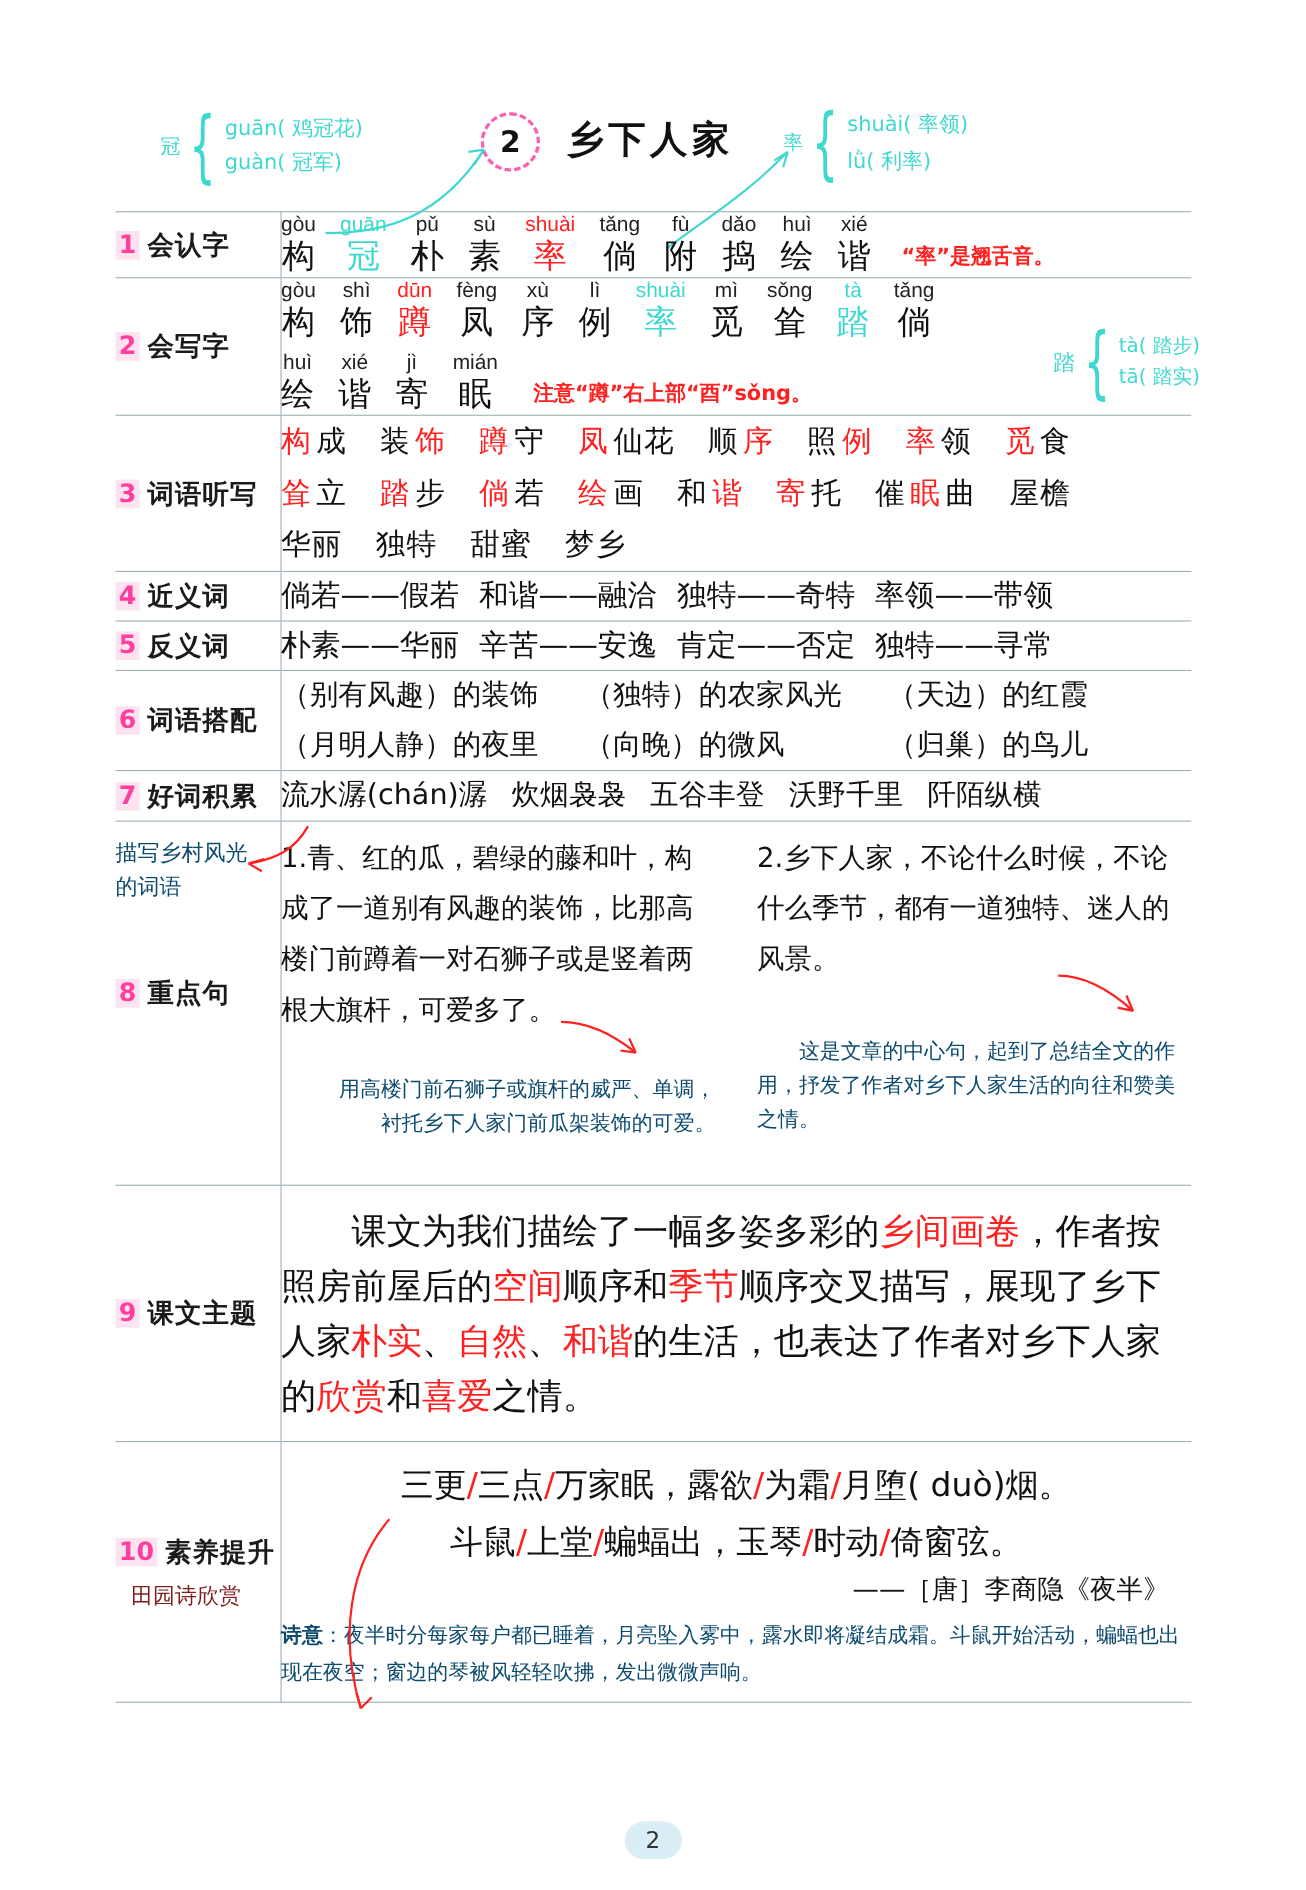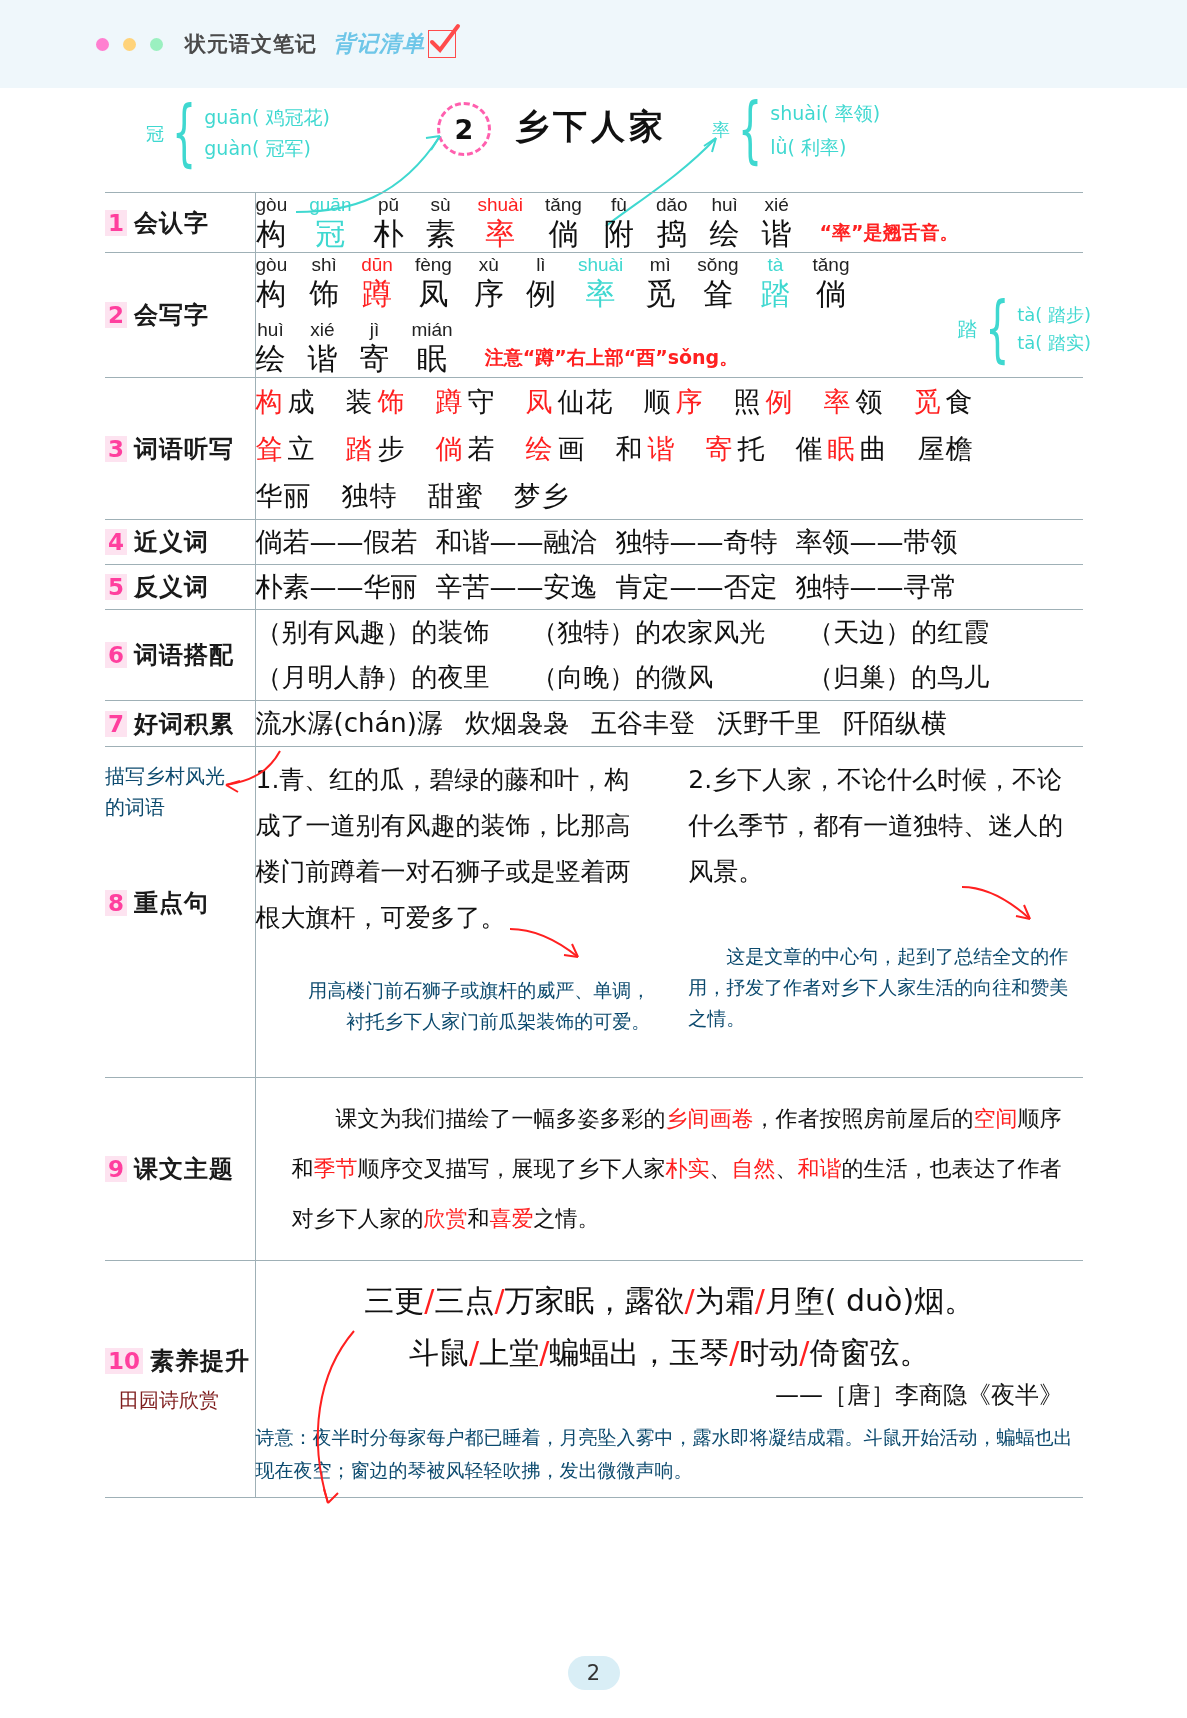--- a/index.html
+++ b/index.html
@@ -93,54 +93,40 @@
   .gap{display:inline-block;width:22px;}
 
   .pairline{font-size:27px;line-height:44px;color:#111;}
   .pairline .pg{display:inline-block;width:18px;}
 
   .matchline{font-size:26px;line-height:45px;color:#111;}
 
   .sent-col{font-size:25px;line-height:46px;color:#111;}
   .ann-red{color:#0c4a6e;font-size:19px;line-height:31px;}
 
-  .theme{font-size:22px;line-height:50px;color:#111;margin-left:36px;}
+  .theme{font-size:32px;line-height:50px;color:#111;}
   .poem{font-size:30px;line-height:52px;color:#111;text-align:center;}
   .slash{color:#ff2020;}
   .attrib{text-align:right;font-size:24px;padding-right:20px;}
 
   .pagenum{
     position:absolute;left:50%;transform:translateX(-50%);bottom:28px;
     width:52px;height:34px;border-radius:17px;background:#d9eef6;
     display:flex;align-items:center;justify-content:center;
     font-size:21px;color:#333;font-family:"DejaVu Sans",sans-serif;
   }
   .arrow{position:absolute;pointer-events:none;}
   .two-col{display:flex;}
   .two-col>div{flex:1;}
 </style>
 </head>
 <body>
 
 <div class="page">
 
-  <div class="header">
-    <div class="header-inner">
-      <span class="dot pink"></span>
-      <span class="dot yellow"></span>
-      <span class="dot green"></span>
-      <span class="hdr-title">状元语文笔记</span>
-      <span class="hdr-sub">背记清单</span>
-      <span class="hdr-check">
-        <svg width="36" height="36" viewBox="0 0 36 36">
-            <path d="M6 20 L14 28 L32 4" stroke="#ff4b4b" stroke-width="4" fill="none" stroke-linecap="round"></path>
-          </svg>
-      </span>
-    </div>
-  </div>
 
   <div class="titlearea">
     <div class="note-guan ann-cy">
       <span style="display:inline-block;vertical-align:middle;">
         <span class="hz">冠</span>
       </span>
       <span class="brace">{</span>
       <span style="display:inline-block;vertical-align:middle;">
         <div>guān( 鸡冠花)</div>
         <div>guàn( 冠军)</div>
@@ -460,21 +446,21 @@
           </div>
           <span class="sublbl">田园诗欣赏</span>
         </td>
         <td class="cell" style="padding-top:14px;padding-bottom:10px;position:relative;">
           <div id="poem">
               <div class="poem"><span>三更</span><span class="slash">/</span><span>三点</span><span class="slash">/</span><span>万家眠，露欲</span><span class="slash">/</span><span>为霜</span><span class="slash">/</span><span>月堕( duò)烟。</span></div>
               <div class="poem"><span>斗鼠</span><span class="slash">/</span><span>上堂</span><span class="slash">/</span><span>蝙蝠出，玉琴</span><span class="slash">/</span><span>时动</span><span class="slash">/</span><span>倚窗弦。</span></div>
             </div>
           <div class="attrib">——［唐］李商隐《夜半》</div>
           <div class="ann-red" style="margin-top:10px;line-height:33px;">
-            <span style="font-weight:normal;margin-top:23px;">诗意</span><span>：夜半时分每家每户都已睡着，月亮坠入雾中，露水即将凝结成霜。斗鼠开始活动，蝙蝠也出现在夜空；窗边的琴被风轻轻吹拂，发出微微声响。</span>
+            <span style="font-weight:bold;margin-top:23px;">诗意</span><span>：夜半时分每家每户都已睡着，月亮坠入雾中，露水即将凝结成霜。斗鼠开始活动，蝙蝠也出现在夜空；窗边的琴被风轻轻吹拂，发出微微声响。</span>
           </div>
           <svg class="arrow" style="left:46px;top:66px;" width="90" height="190">
             <path d="M52 4 C16 46 6 110 26 176" stroke="#ff2020" stroke-width="2" fill="none"></path>
             <path d="M26 176 L22 162 M26 176 L36 166" stroke="#ff2020" stroke-width="2" fill="none"></path>
           </svg>
         </td>
       </tr>
 
     </tbody>
   </table>

